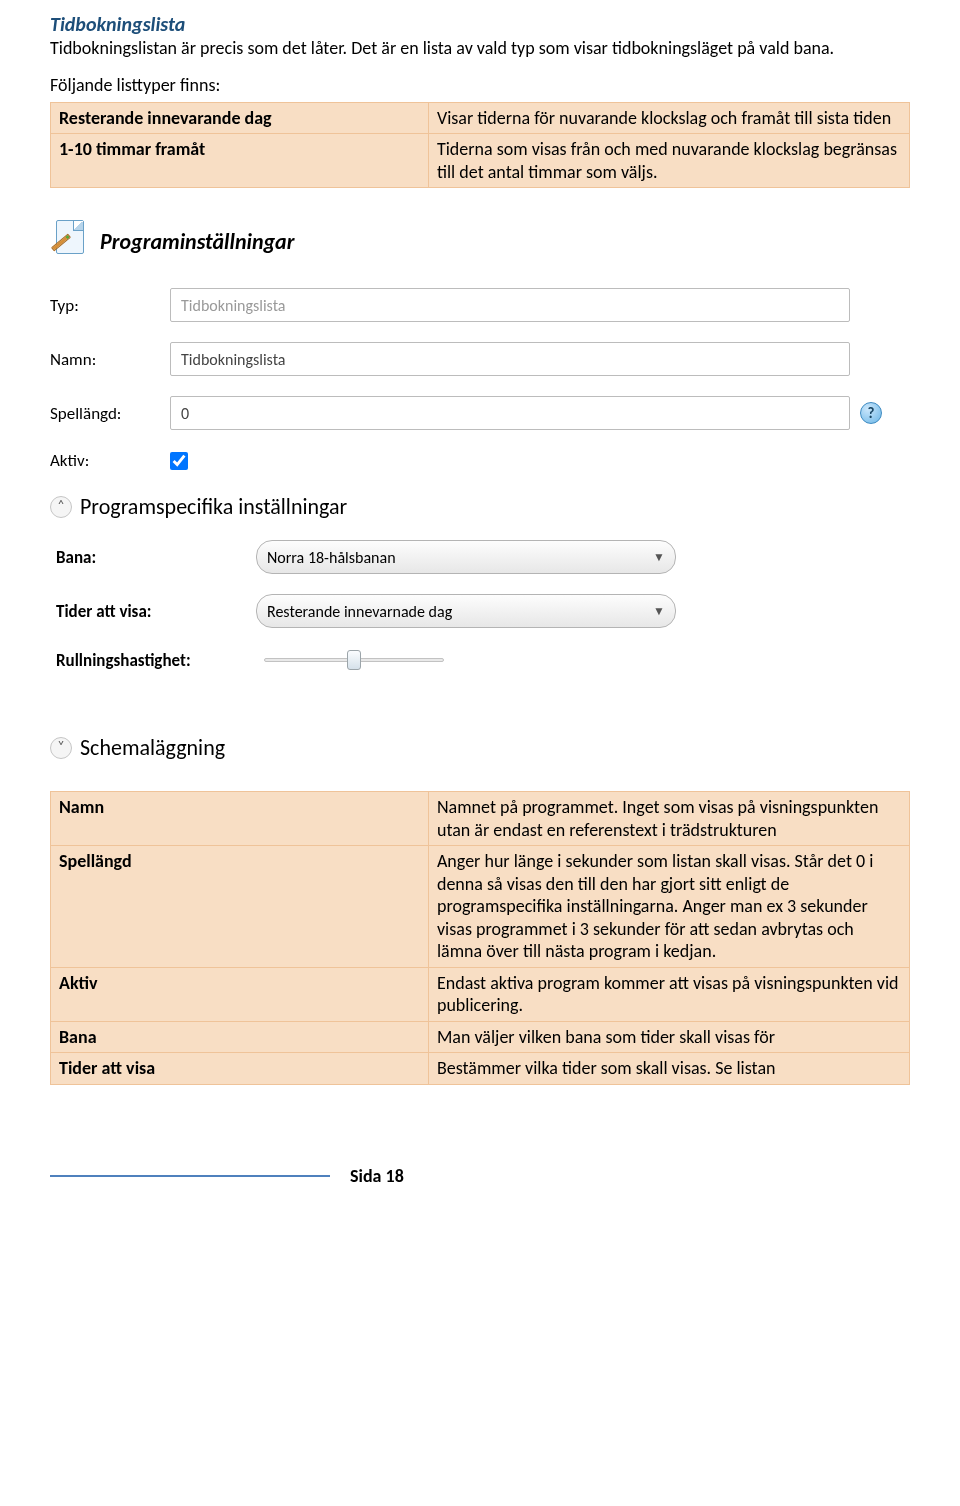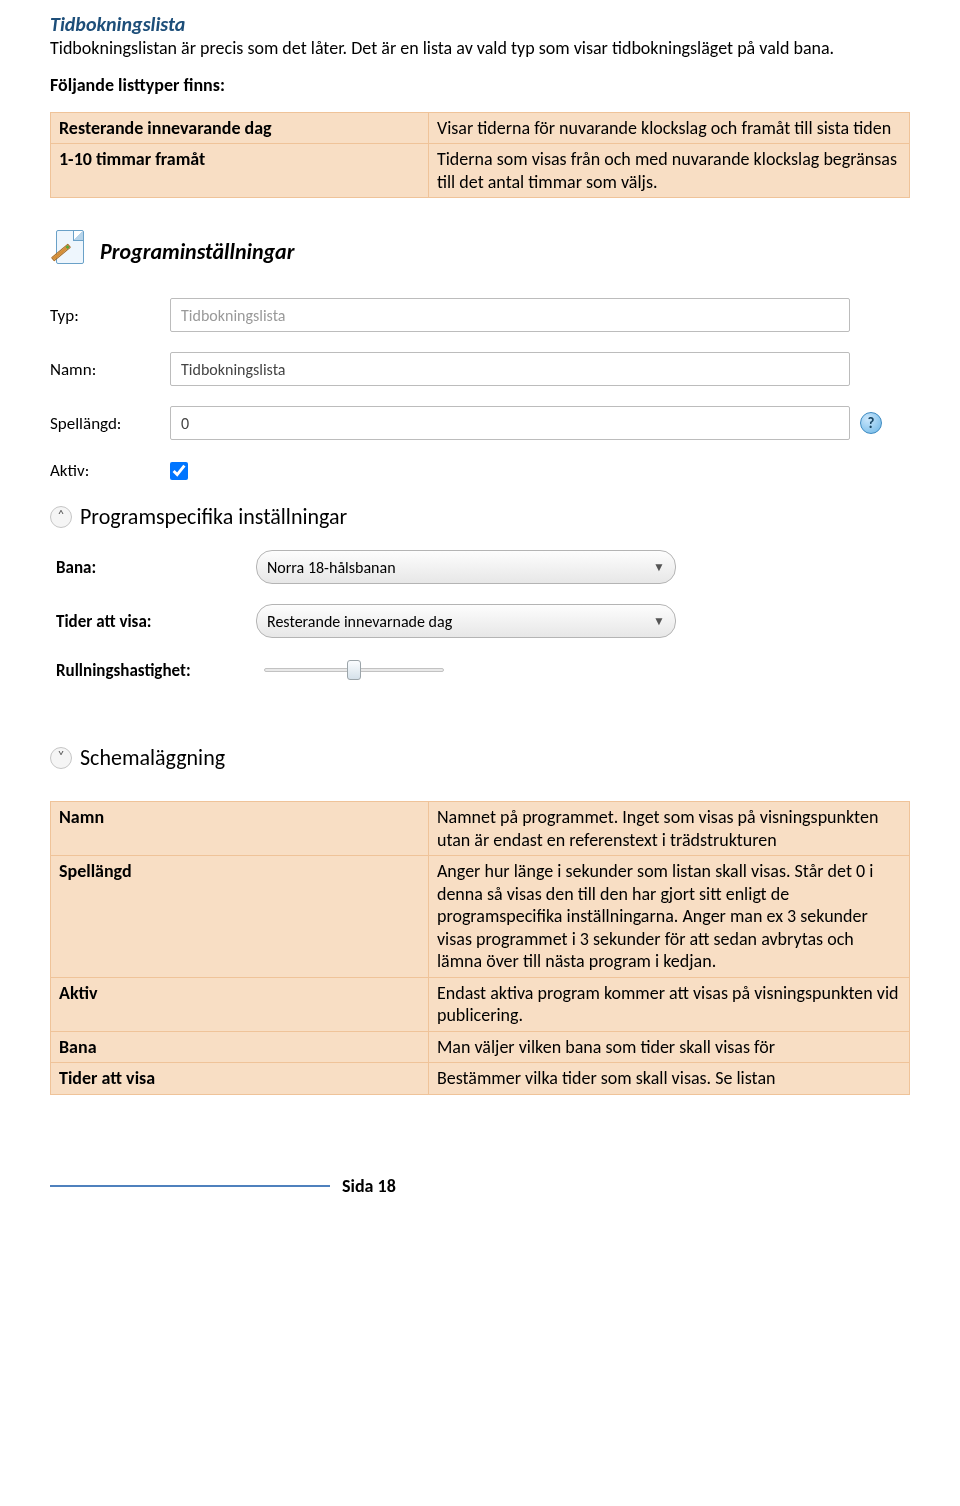--- a/index.html
+++ b/index.html
@@ -12,21 +12,21 @@
       padding: 12px 50px 30px 50px;
     }
     .page-title {
       color: #1d4e79;
       font-style: italic;
       font-weight: bold;
       font-size: 20px;
       margin-bottom: 2px;
     }
     .intro { margin-bottom: 14px; line-height: 1.2; }
-    .subhead { margin-bottom: 16px; font-weight: bold; }
+    .subhead { margin-bottom: 6px; }
     table.orange {
       width: 100%;
       border-collapse: collapse;
       table-layout: fixed;
     }
     table.orange td {
       border: 1px solid #efc399;
       background: #f8dec4;
       padding: 4px 8px;
       vertical-align: top;
@@ -156,21 +156,21 @@
       margin-top: 80px;
       position: relative;
       height: 30px;
     }
     .footer .rule {
       position:absolute; left: 0; top: 10px;
       width: 280px;
       border-top: 2px solid #4f81bd;
     }
     .footer .pg {
-      position:absolute; left: 292px; top: 0;
+      position:absolute; left: 300px; top: 0;
       font-weight:700; font-size:18px;
     }
   </style>
 </head>
 <body>
 
 <div class="page-title">Tidbokningslista</div>
 <p class="intro">Tidbokningslistan är precis som det låter. Det är en lista av vald typ som visar tidbokningsläget på vald bana.</p>
 <p class="subhead">Följande listtyper finns:</p>
 

